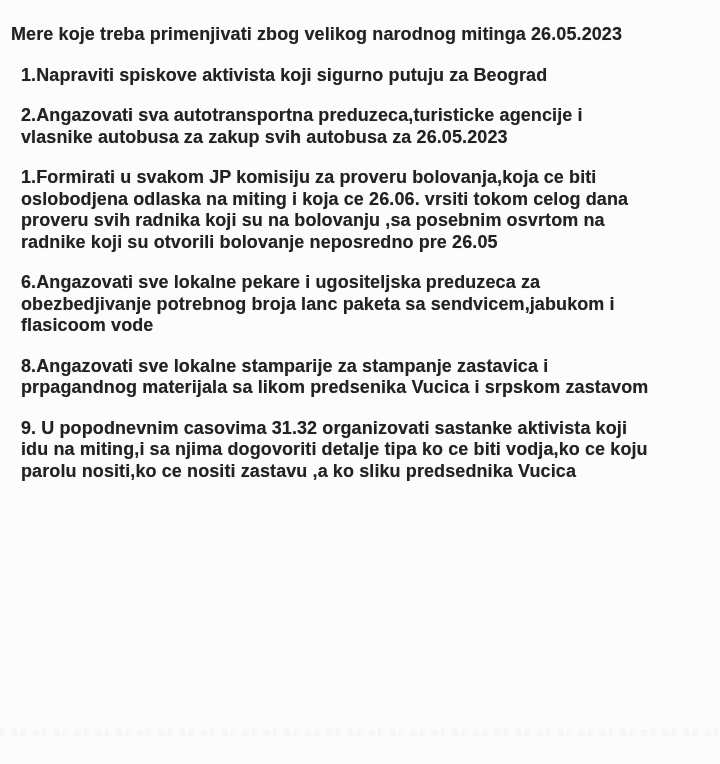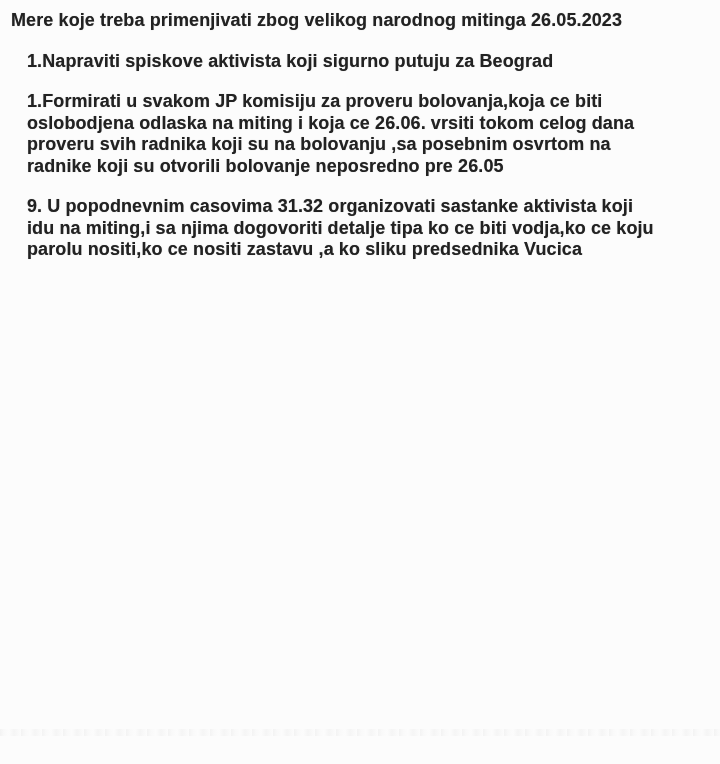--- a/index.html
+++ b/index.html
@@ -10,37 +10,37 @@
     width: 720px;
     height: 764px;
     background: #fcfcfc;
     overflow: hidden;
     position: relative;
   }
   .page {
     box-sizing: border-box;
     width: 720px;
     height: 764px;
-    padding: 10px 8px 0 11px;
+    padding: 24px 8px 0 11px;
     font-family: "Liberation Sans", "DejaVu Sans", sans-serif;
     font-weight: 700;
     font-size: 18px;
     line-height: 21.5px;
     letter-spacing: 0.1px;
     color: #222222;
     text-shadow: 0 0 0.7px rgba(34, 34, 34, 0.45);
   }
   .doc-title {
     margin: 0 0 19px 0;
     font-size: 18px;
     font-weight: 700;
     white-space: pre-line;
   }
   .doc-para {
-    margin: 0 0 19px 16px;
+    margin: 0 0 19px 10px;
     white-space: pre-line;
   }
   .scan-noise-band {
     position: absolute;
     left: 0;
     top: 729px;
     width: 720px;
     height: 7px;
     background: repeating-linear-gradient(
       90deg,
@@ -53,29 +53,36 @@
   }
 </style>
 </head>
 <body>
 
 <div class="page">
   <h1 class="doc-title">Mere koje treba primenjivati zbog velikog narodnog mitinga 26.05.2023</h1>
 
   <p class="doc-para">1.Napraviti spiskove aktivista koji sigurno putuju za Beograd</p>
 
+  <p class="doc-para">2.Angazovati sva autotransportna preduzeca,turisticke agencije i
+vlasnike autobusa  za zakup svih autobusa za 26.05.2023</p>
 
 
   <p class="doc-para">1.Formirati u svakom  JP komisiju za proveru bolovanja,koja ce biti
 oslobodjena odlaska na miting i koja ce 26.06. vrsiti tokom celog dana
 proveru svih radnika koji su na bolovanju ,sa posebnim osvrtom na
 radnike koji su otvorili bolovanje neposredno pre 26.05</p>
 
 
+  <p class="doc-para">6.Angazovati sve lokalne  pekare i ugositeljska preduzeca za
+obezbedjivanje potrebnog broja lanc paketa  sa sendvicem,jabukom i
+flasicoom vode</p>
 
 
+  <p class="doc-para">8.Angazovati sve lokalne stamparije za stampanje zastavica i
+prpagandnog materijala sa likom predsenika Vucica i srpskom zastavom</p>
 
   <p class="doc-para">9. U popodnevnim casovima 31.32 organizovati sastanke aktivista koji
 idu na miting,i sa njima dogovoriti detalje tipa ko ce biti vodja,ko ce koju
 parolu nositi,ko ce nositi zastavu ,a ko sliku predsednika Vucica</p>
 </div>
 
 <div class="scan-noise-band"></div>
 
 </body></html>

